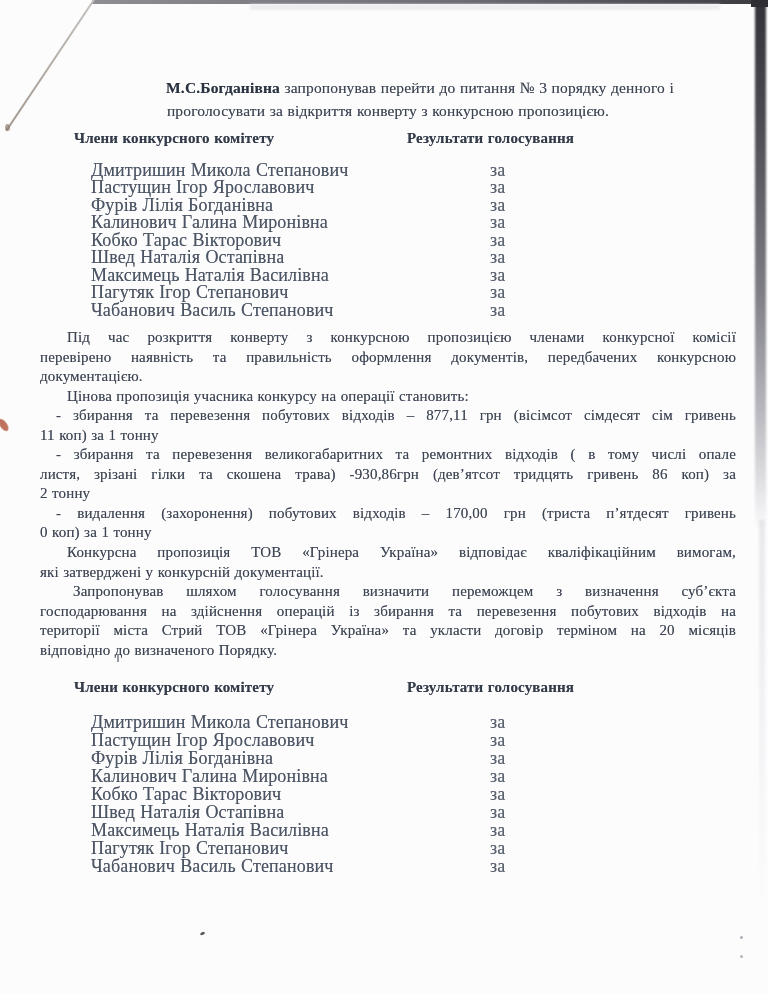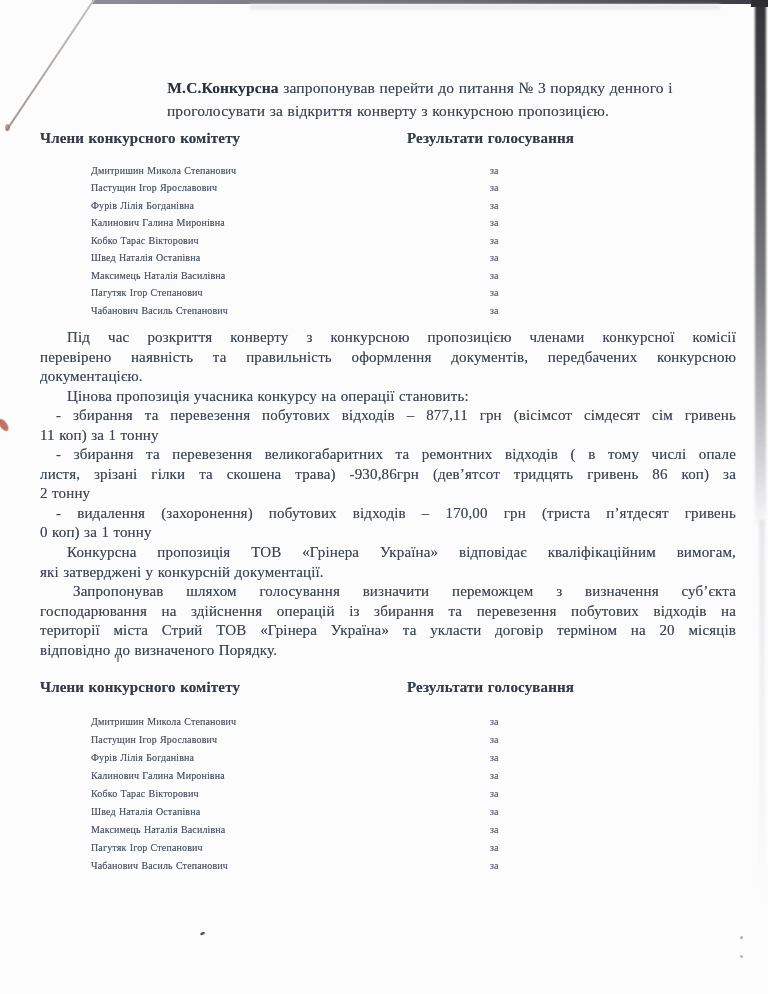--- a/index.html
+++ b/index.html
@@ -42,23 +42,23 @@
   .line{overflow:hidden;}
   .jline{text-align:justify;}
   .jline::after{content:"";display:inline-block;width:100%;height:0;}
 
   .p1{top:76px;font-size:15.5px;line-height:23.4px;}
   .p1 .line{height:23.4px;text-align:center;}
   .p1 .ind{text-indent:64px;}
   .p1 .speaker{font-weight:700;color:#2b3340;}
 
   .vtable .thead{position:relative;height:18px;font-weight:700;font-size:15px;color:#333b49;}
-  .vtable .th1{}
+  .vtable .th1{margin-left:34px;}
   .vtable .th2{position:absolute;left:367px;top:0;}
-  .vtable .rows{margin-top:14px;font-size:10px;color:#4c5564;}
+  .vtable .rows{margin-top:14px;font-size:18px;color:#4c5564;}
   .vtable .row{position:relative;}
   .vtable .name{margin-left:51px;}
   .vtable .vote{position:absolute;left:450px;top:0;color:#5a6270;}
   .t1{top:130px;}
   .t1 .row{height:17.45px;line-height:17.45px;}
   .t2{top:679px;}
   .t2 .row{height:18.05px;line-height:18.05px;}
   .t2 .rows{margin-top:16px;}
 
   .body-text{top:328px;font-size:15px;line-height:19.55px;}
@@ -79,21 +79,21 @@
   <div class="corner-dark"></div>
   <div class="crease"></div>
   <div class="crease-tip"></div>
   <div class="red-speck"></div>
   <div class="tick-mark"></div>
   <div class="speck-a"></div>
   <div class="speck-b"></div>
   <div class="speck-c"></div>
 
   <div class="blk p1">
-    <div class="line jline ind"><span class="speaker">М.С.Конкурсна</span><span> запропонував перейти до питання № 3 порядку денного і</span></div>
+    <div class="line jline ind"><span class="speaker">М.С.Богданівна</span><span> запропонував перейти до питання № 3 порядку денного і</span></div>
     <div class="line">проголосувати за відкриття конверту з конкурсною пропозицією.</div>
   </div>
 
   <div class="blk vtable t1">
     <div class="thead">
       <span class="th1">Члени конкурсного комітету</span>
       <span class="th2">Результати голосування</span>
     </div>
     <div class="rows">
         <div class="row"><span class="name">Дмитришин Микола Степанович</span><span class="vote">за</span></div>

